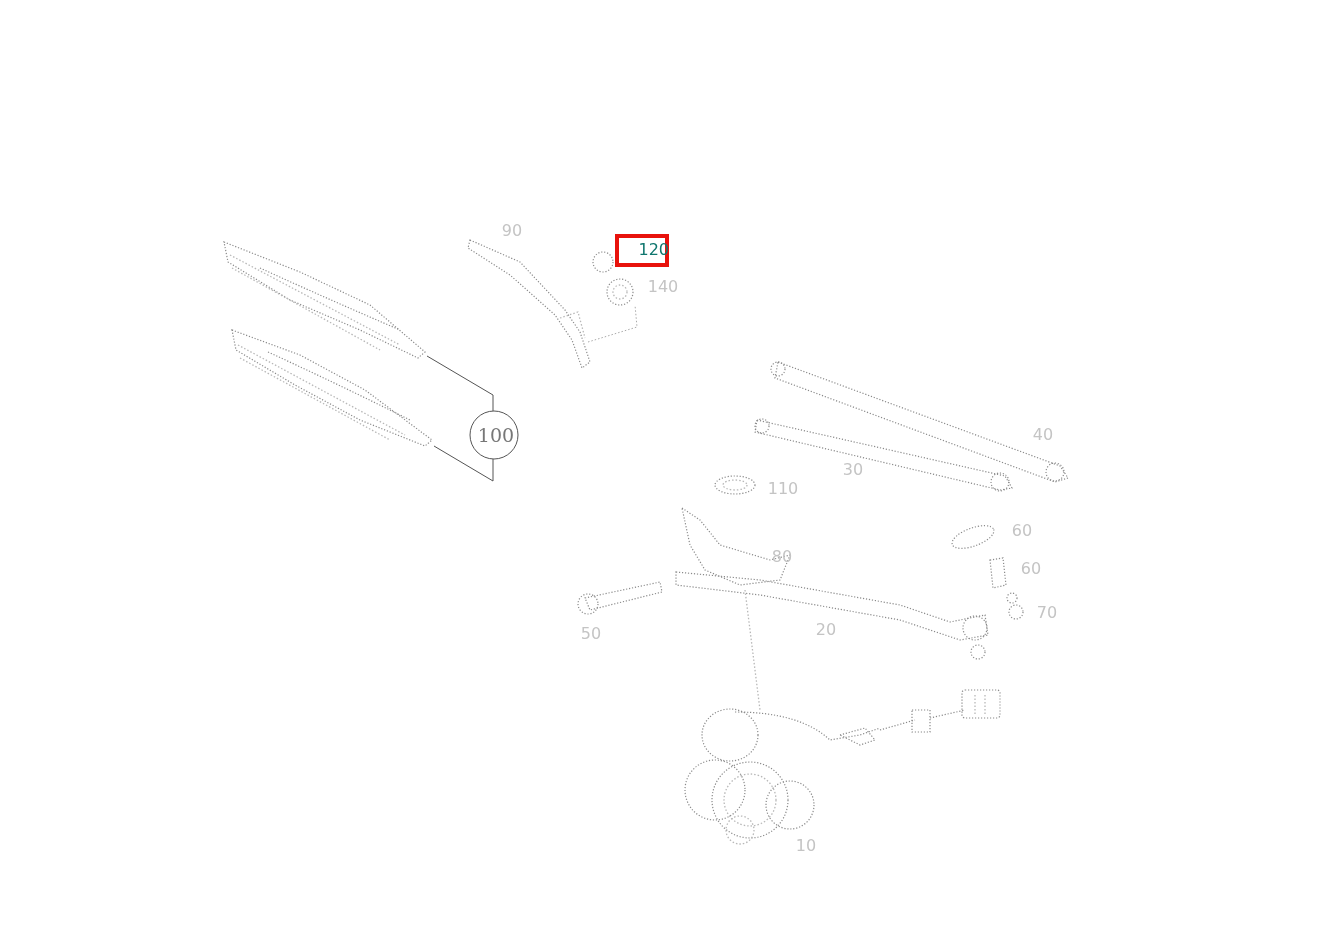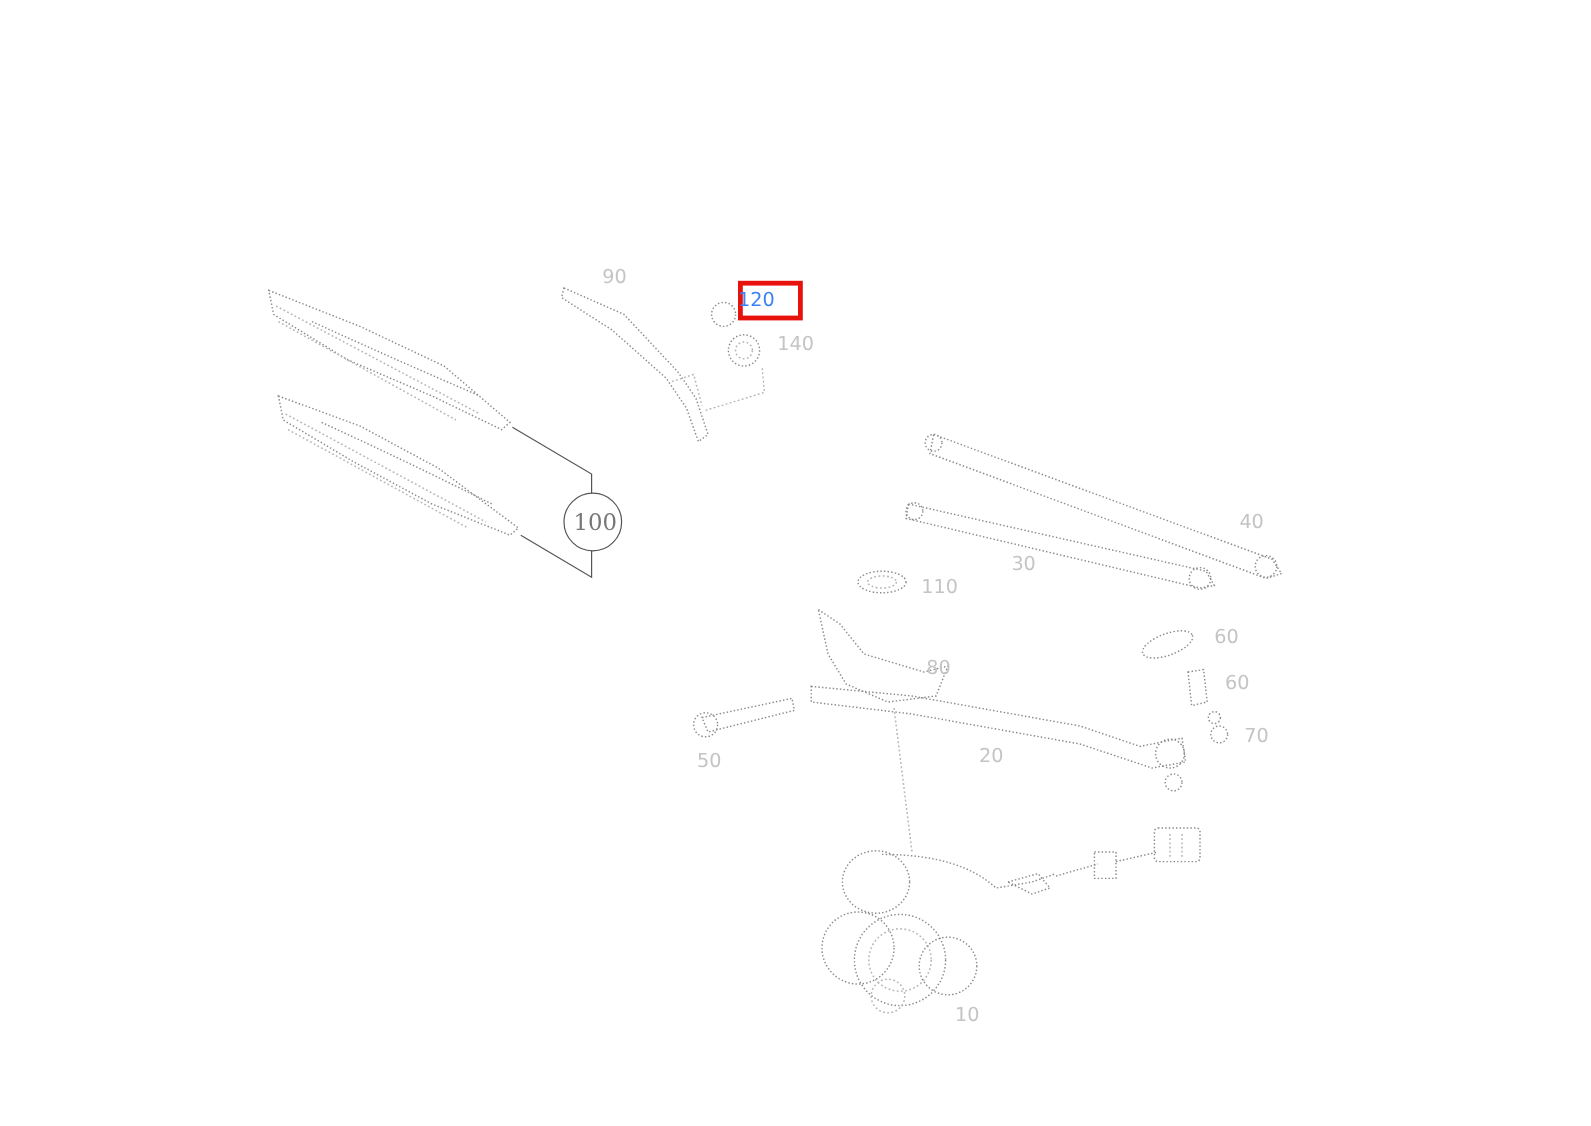--- a/index.html
+++ b/index.html
@@ -5,21 +5,21 @@
   html, body { margin: 0; padding: 0; background: #ffffff; }
   body { width: 1326px; height: 938px; position: relative; overflow: hidden;
          font-family: "DejaVu Sans", sans-serif; }
   #canvas { position: absolute; left: 0; top: 0; width: 1326px; height: 938px; }
   .part { fill: none; stroke: #b8b8b8; stroke-width: 1.3; stroke-dasharray: 1.5 2; }
   .part-dark { fill: none; stroke: #8a8a8a; stroke-width: 1.2; stroke-dasharray: 1.2 1.8; }
   .leader { fill: none; stroke: #555; stroke-width: 1; }
   .callout-text { fill: #c4c4c4; font-size: 16px; font-family: "DejaVu Sans", sans-serif; }
   .callout-main { fill: #777; font-size: 19px; font-family: "DejaVu Serif", serif; }
   .highlight { position: absolute; border: 4px solid #e8120c; box-sizing: border-box; }
-  .highlight-label { position: absolute; color: #3b82f6; font-size: 16px; text-align: left;
+  .highlight-label { position: absolute; color: #0f766e; font-size: 16px; text-align: right;
                      font-family: "DejaVu Sans", sans-serif; }
 </style>
 </head>
 <body>
 
 <svg id="canvas" viewBox="0 0 1326 938" xmlns="http://www.w3.org/2000/svg">
 
   <g>
     <path class="part-dark" d="M224,242 L300,272 L370,305 L425,352 L418,358 L360,330 L290,300 L228,262 Z"></path>
     <path class="part" d="M230,255 L400,345"></path>

